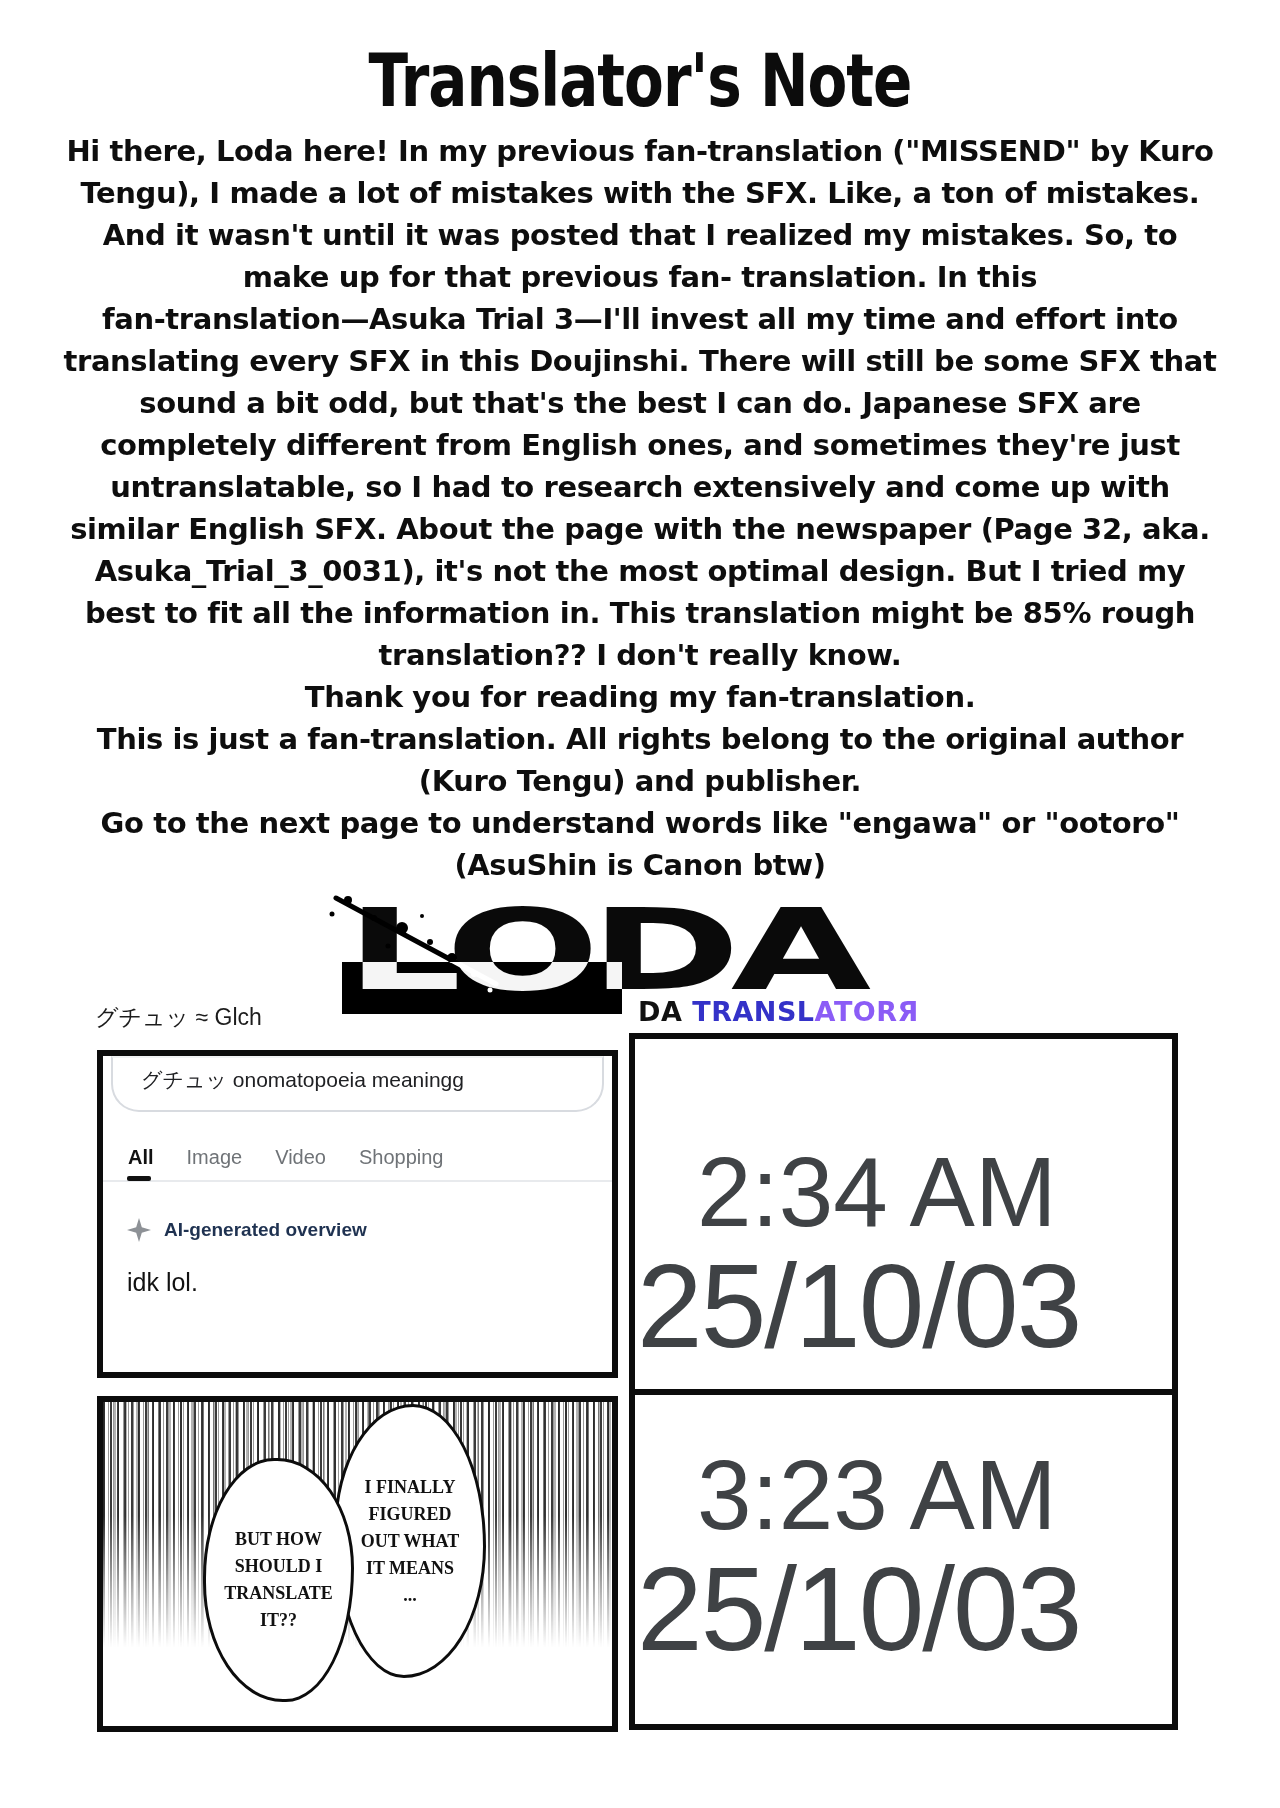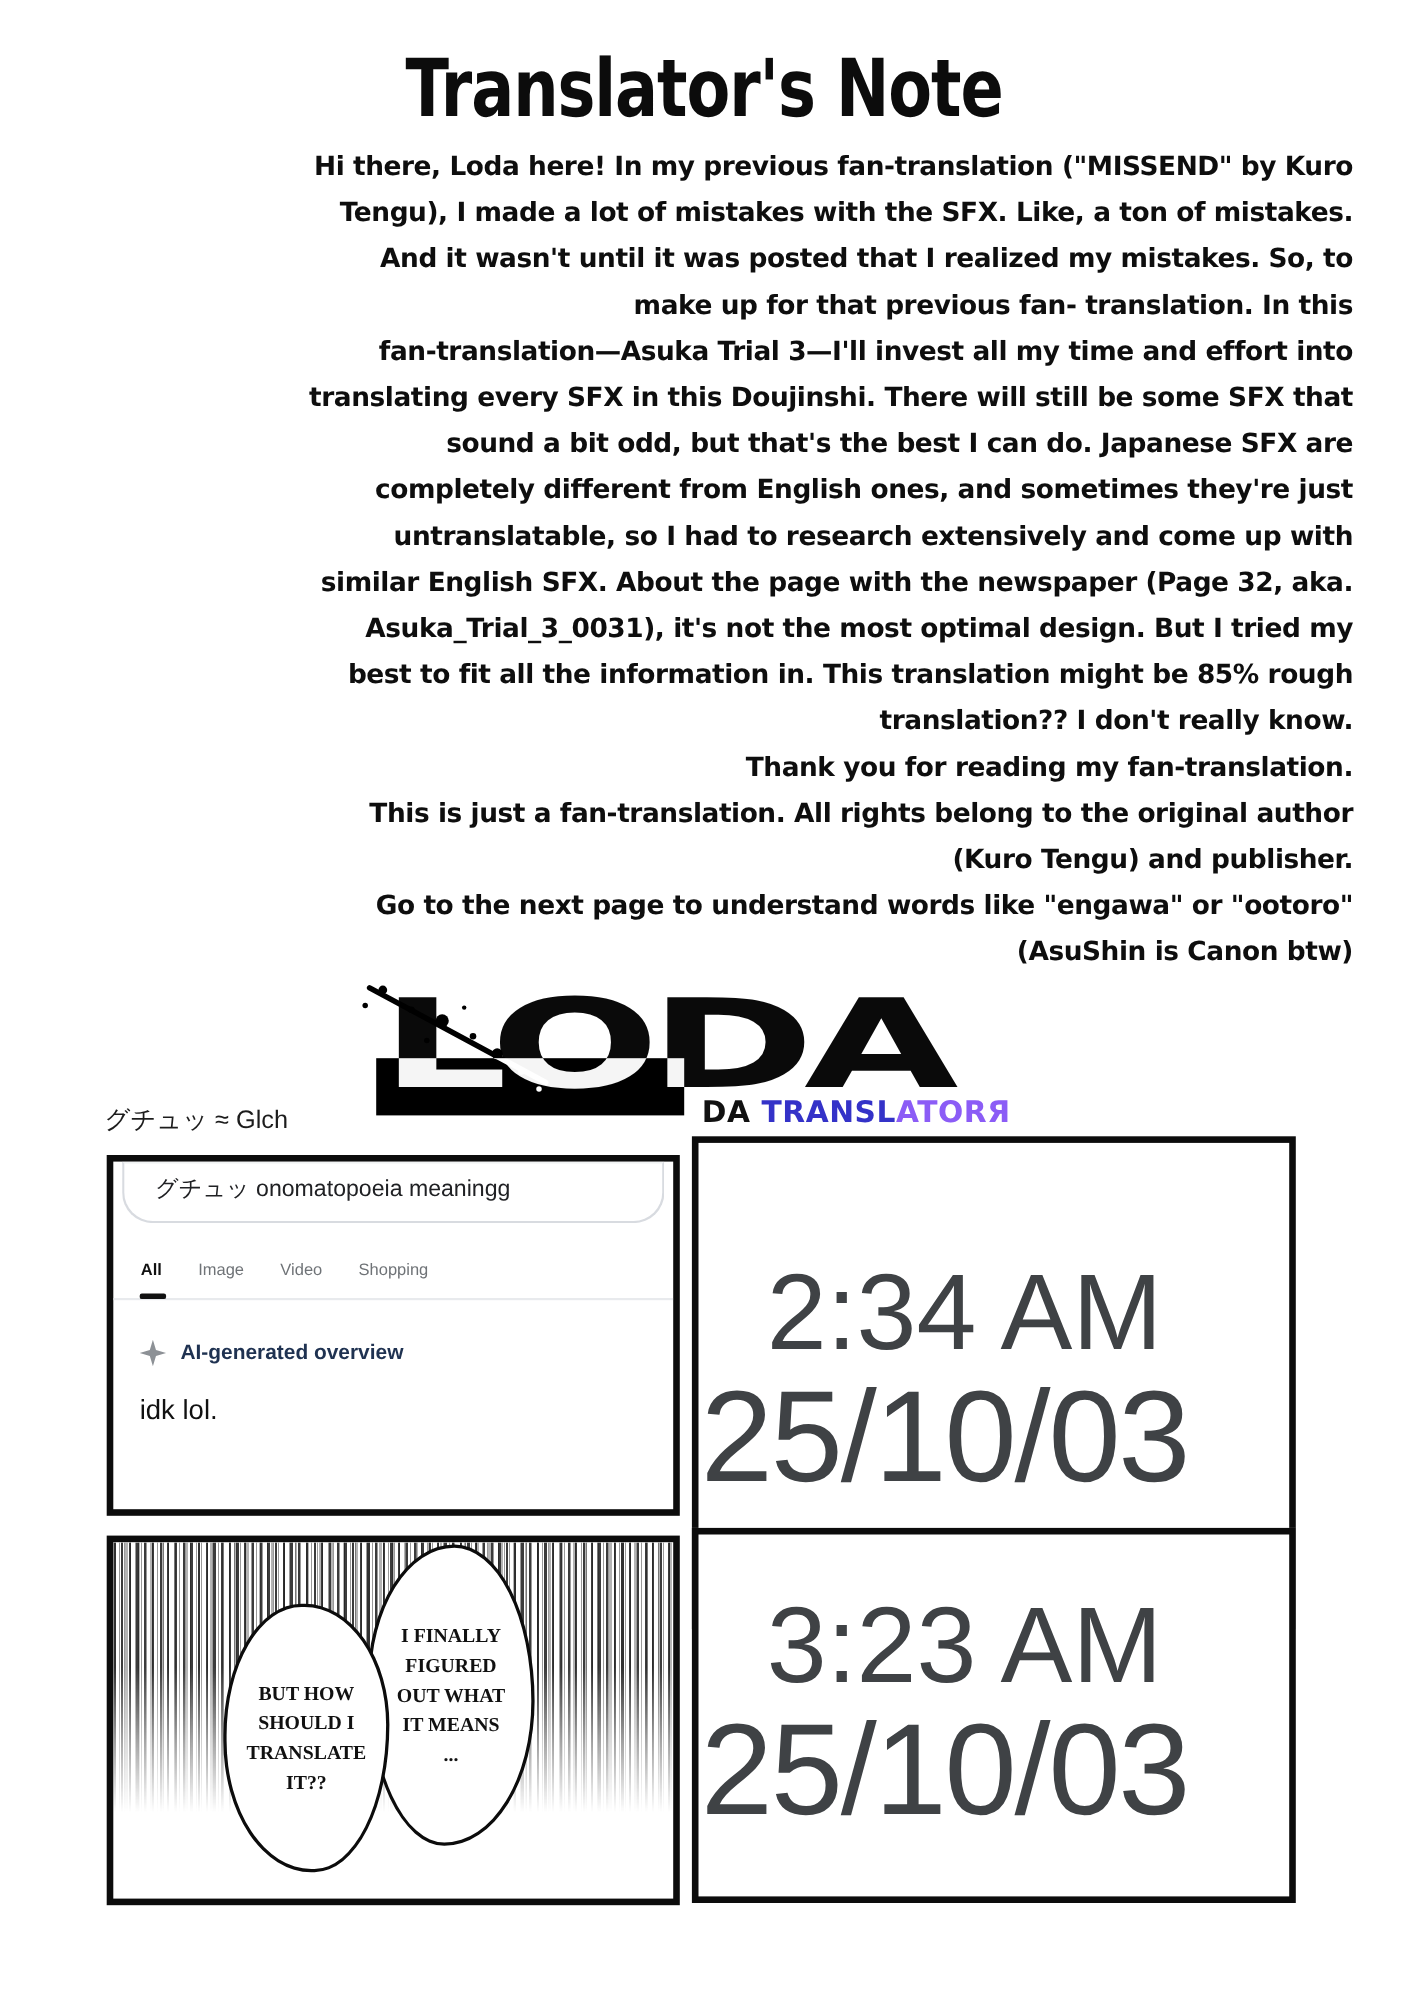--- a/index.html
+++ b/index.html
@@ -4,22 +4,22 @@
 <style>
   html,body{margin:0;padding:0;}
   body{width:1280px;height:1808px;background:#ffffff;position:relative;
        font-family:"DejaVu Sans",sans-serif;color:#111;}
   .abs{position:absolute;}
 
   
   #title{top:38px;left:0;width:1280px;text-align:center;font-weight:bold;
          font-size:58px;letter-spacing:-1px;transform:scaleY(1.25);transform-origin:center top;
          color:#0c0c0c;}
-  #note{top:130px;left:50px;width:1180px;text-align:right;white-space:pre-line;
-        font-weight:bold;font-size:24px;line-height:42px;letter-spacing:-0.4px;color:#0e0e0e;}
+  #note{top:130px;left:50px;width:1180px;text-align:center;white-space:pre-line;
+        font-weight:bold;font-size:29px;line-height:42px;letter-spacing:-0.4px;color:#0e0e0e;}
 
   
   #logo{left:332px;top:900px;width:580px;height:140px;}
   #logo .word{position:absolute;left:14px;top:-6px;font-weight:bold;font-size:112px;line-height:112px;
         letter-spacing:-6px;transform:scaleX(1.62);transform-origin:left top;color:#0a0a0a;}
   #logo .invert-bar{position:absolute;left:10px;top:62px;width:280px;height:52px;
         background:#ffffff;mix-blend-mode:difference;}
   #logo .splatter{position:absolute;left:-14px;top:-16px;}
   #logo .subtitle{position:absolute;left:306px;top:96px;font-weight:bold;font-size:27px;
         letter-spacing:0.5px;white-space:nowrap;}
@@ -36,21 +36,21 @@
   #panel-clock1{left:629px;top:1033px;width:549px;height:448px;}
   #panel-manga{left:97px;top:1396px;width:521px;height:336px;font-family:Liberation Serif, serif;}
   #panel-clock2{left:629px;top:1389px;width:549px;height:341px;}
 
   
   .pill{position:absolute;left:8px;top:0;right:8px;height:52px;border:2px solid #d8dbe0;
         border-radius:0 0 28px 28px;border-top-color:#f1f3f4;}
   .pill-text{position:absolute;left:28px;top:8px;font-family:"Liberation Sans",sans-serif;
         font-size:21px;color:#202124;}
   .tabs{position:absolute;left:25px;top:90px;display:flex;gap:33px;
-        font-family:"Liberation Sans",sans-serif;font-size:15px;color:#6f7377;}
+        font-family:"Liberation Sans",sans-serif;font-size:20px;color:#6f7377;}
   .tab-active{color:#111;font-weight:bold;}
   .divider{position:absolute;left:0;right:0;top:124px;height:2px;background:#e8eaed;}
   .all-underline{position:absolute;left:24px;top:120px;width:24px;height:5px;background:#111;border-radius:2px;}
   .ai-row{position:absolute;left:24px;top:162px;display:flex;align-items:center;gap:13px;}
   .ai-label{font-family:"Liberation Sans",sans-serif;font-weight:bold;font-size:19px;color:#1f3251;}
   .result-text{position:absolute;left:24px;top:212px;font-family:"Liberation Sans",sans-serif;
         font-size:25px;color:#111;}
   .bubble{background:#fff;border:3.5px solid #0c0c0c;display:flex;align-items:center;justify-content:center;
         text-align:center;white-space:pre-line;font-weight:bold;}
   .bubble-god{position:absolute;left:299px;top:28px;width:178px;height:272px;border-radius:50%;

